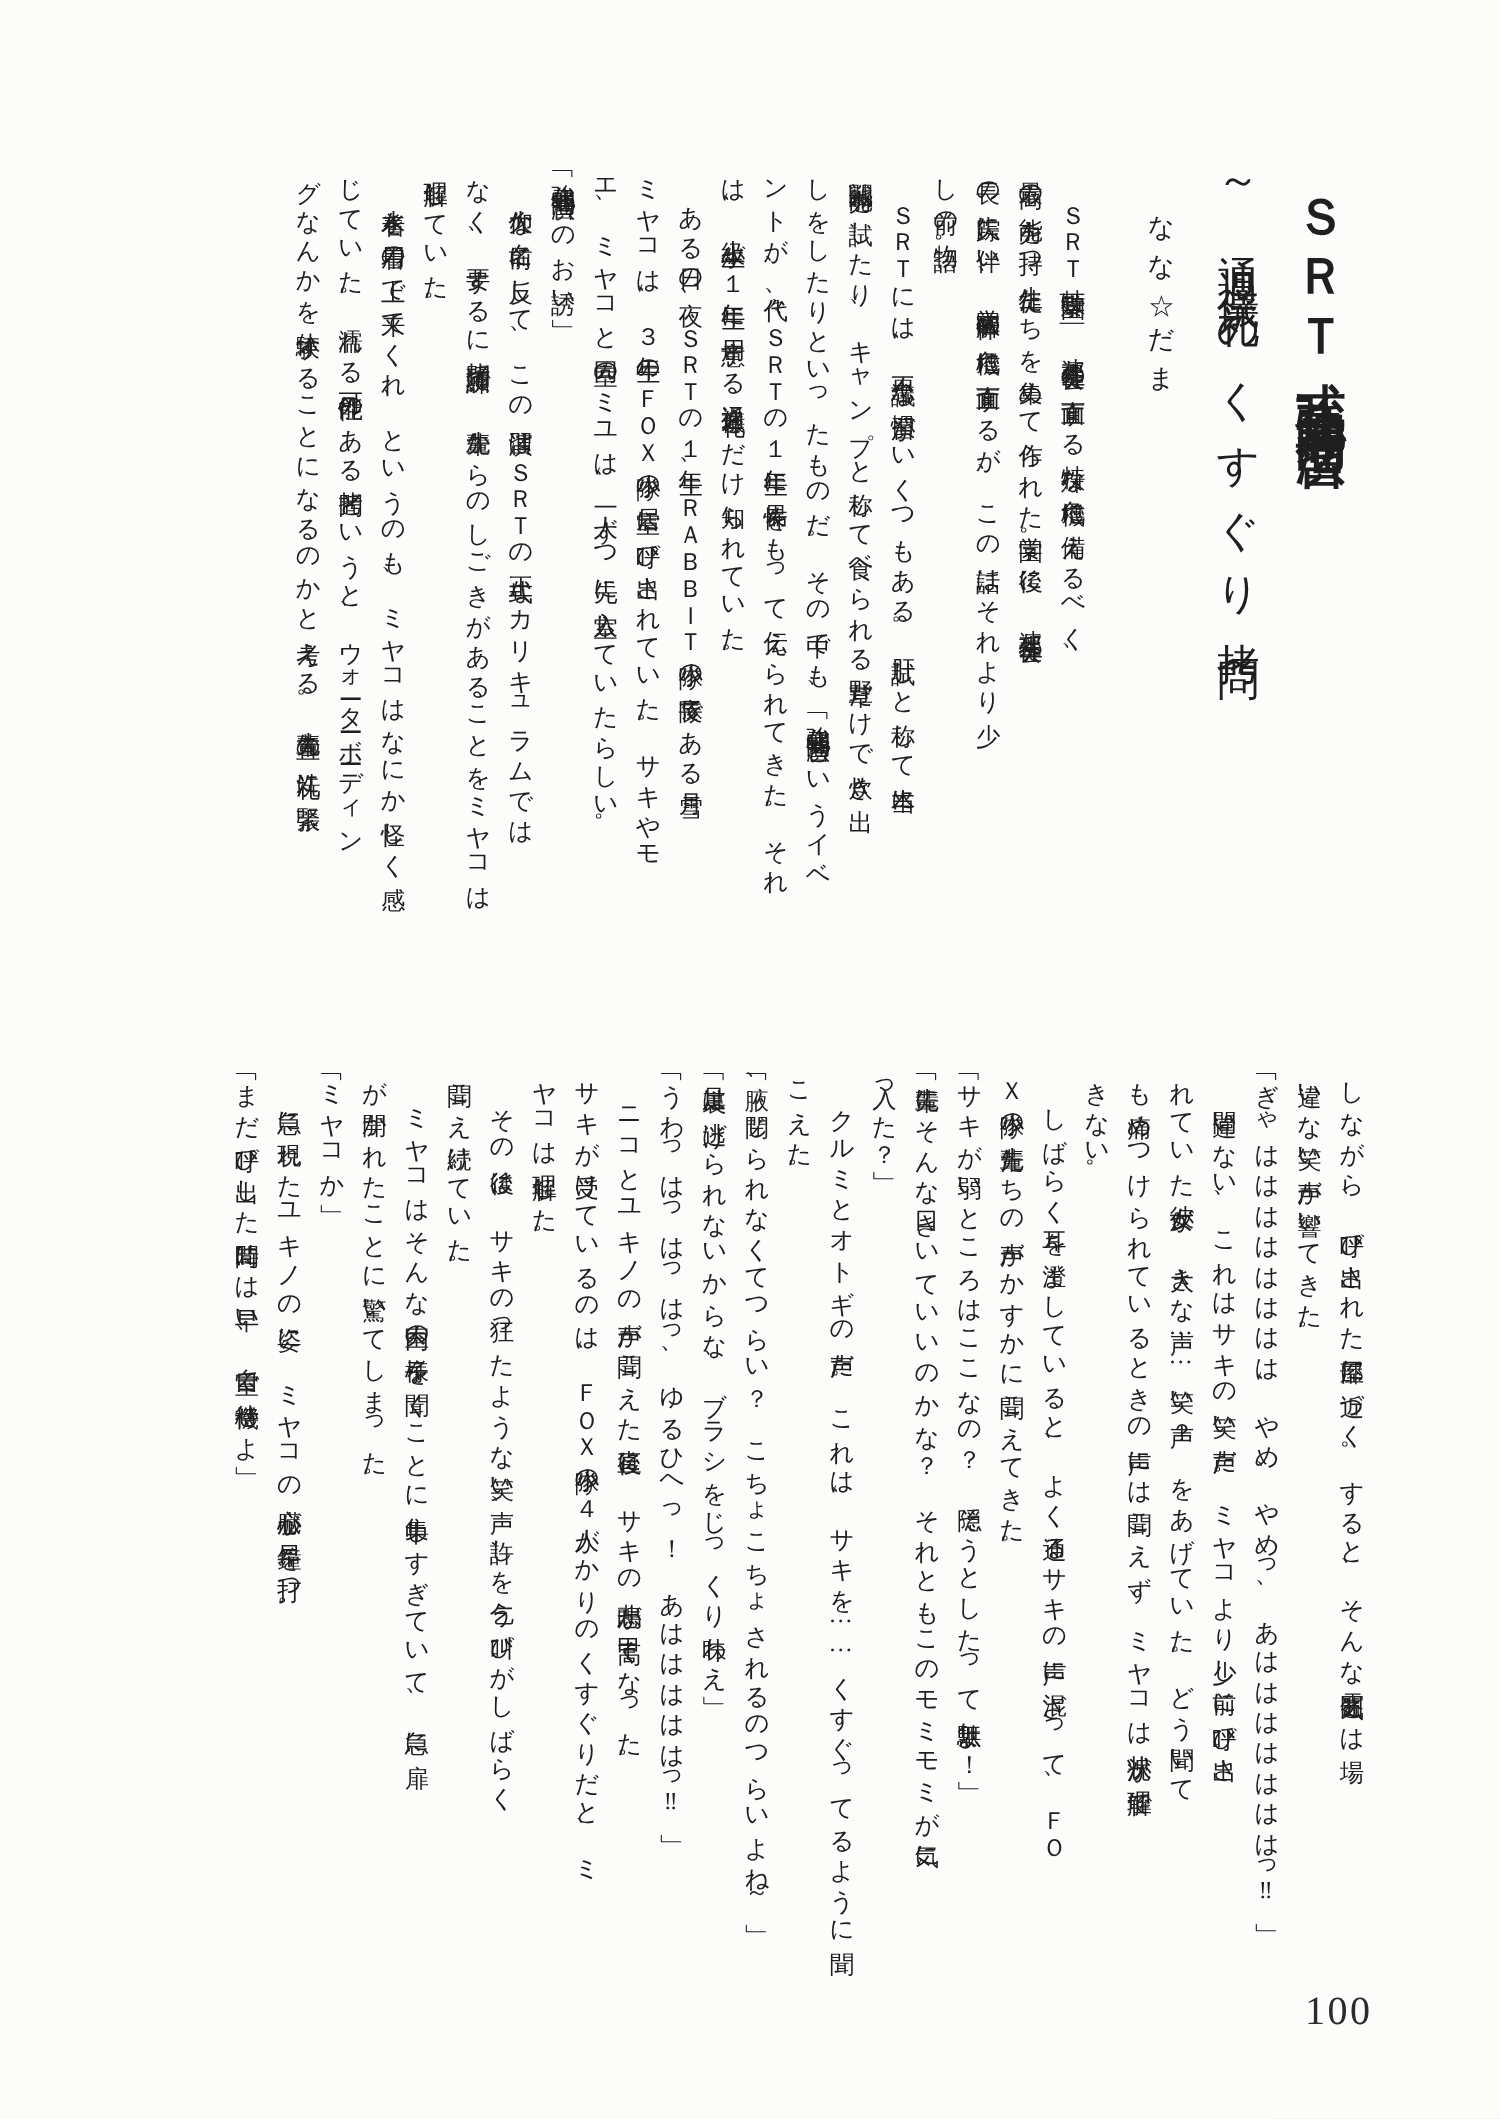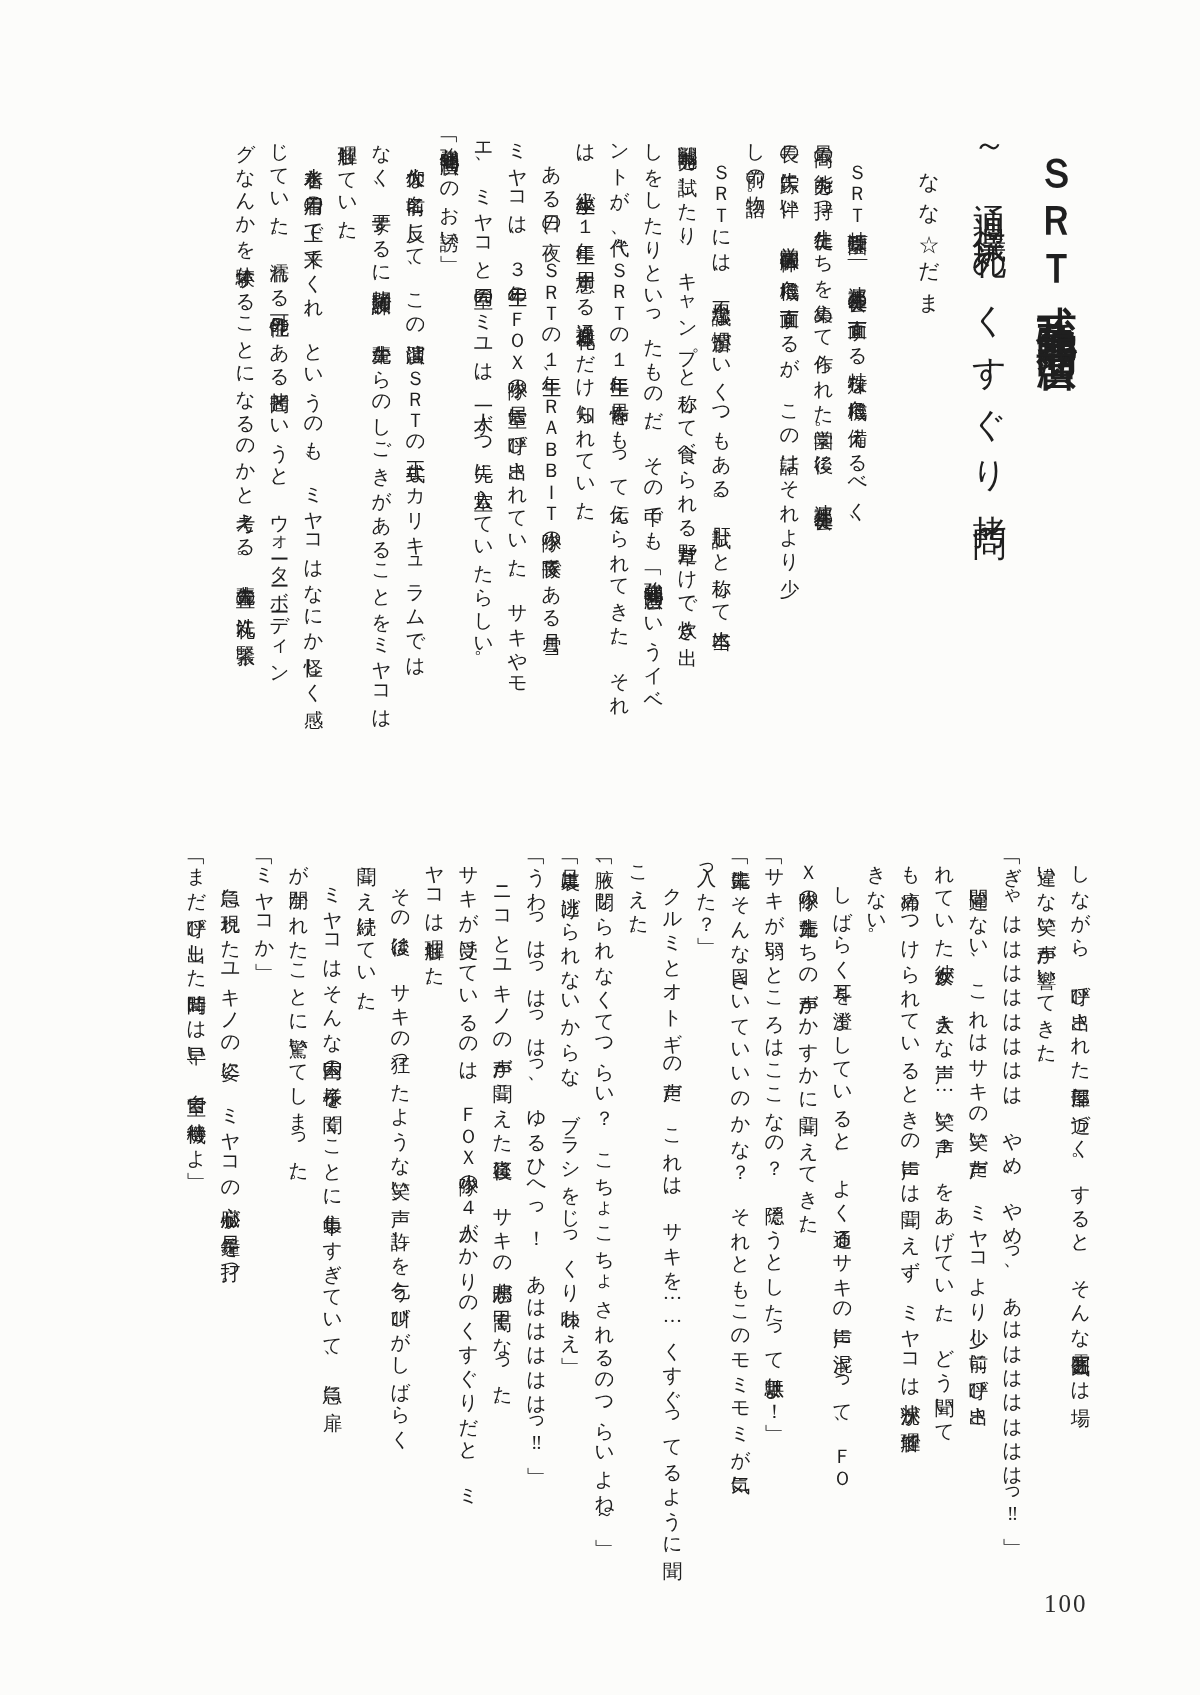--- a/index.html
+++ b/index.html
@@ -63,21 +63,21 @@
   .columns p {
     font-size: 19.5px;
     letter-spacing: 2px;
     line-height: 34px;
     white-space: nowrap;
   }
   .page-number {
     position: absolute;
     left: 1044px;
     top: 1590px;
-    font-size: 25px;
+    font-size: 32px;
     letter-spacing: 2px;
     color: #2b2b2b;
   }
 </style>
 </head>
 <body>
 
 <div class="page">
 
   <div class="block block-top">

